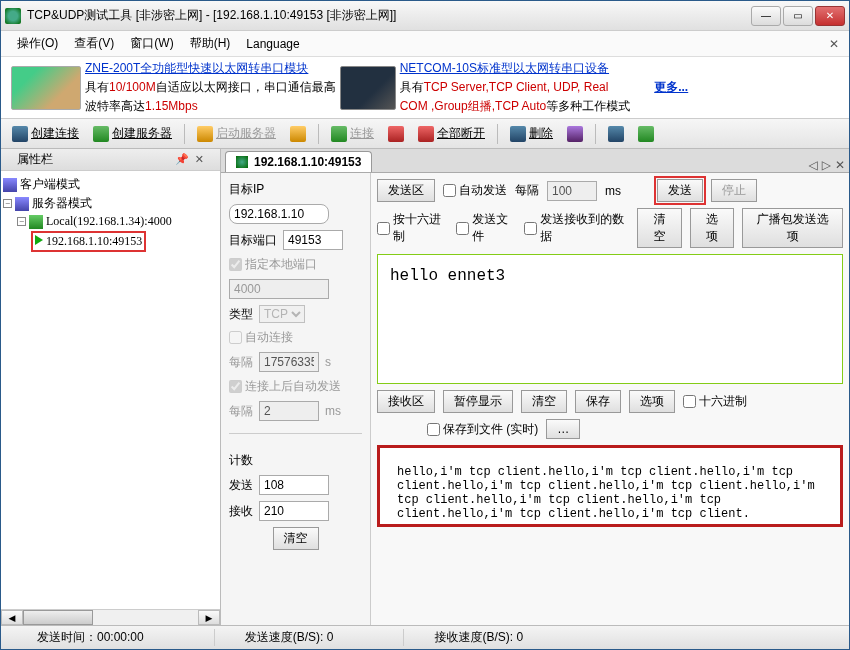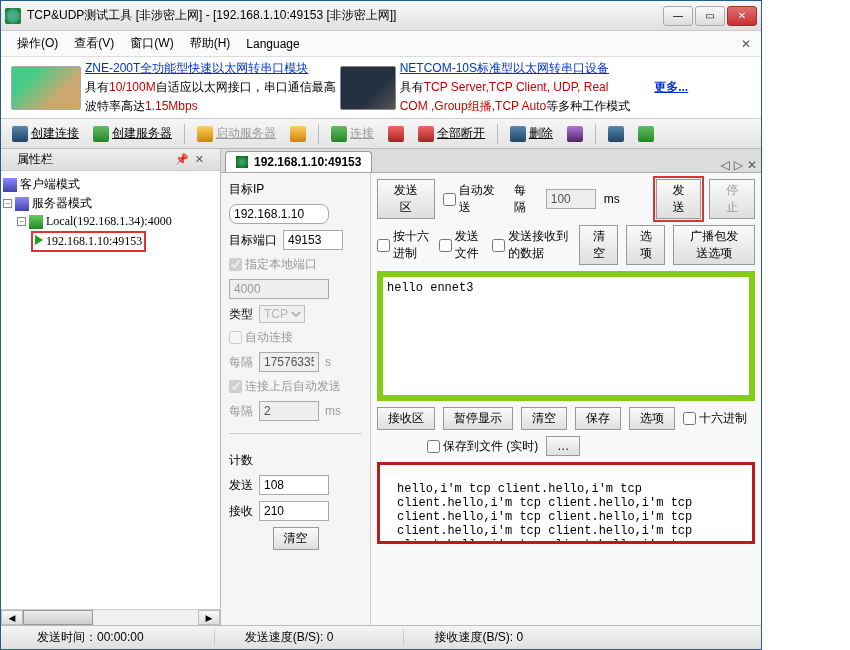--- a/index.html
+++ b/index.html
@@ -4,21 +4,21 @@
 <style>
 * { box-sizing: border-box; }
 body {
   margin: 0;
   font-family: "Microsoft YaHei", Tahoma, sans-serif;
   font-size: 12px;
   background: #fff;
   overflow: hidden;
 }
 .window {
-  width: 762px;
+  width: 850px;
   height: 650px;
   border: 1px solid #2a5a8a;
   background: #f0f0f0;
   display: flex;
   flex-direction: column;
 }
 .titlebar {
   height: 30px;
   background: linear-gradient(#f8f8f8, #e0e0e0);
   border-bottom: 1px solid #ccc;
@@ -107,21 +107,21 @@
 .prop-row label{white-space:nowrap;}
 input[type=text]{border:1px solid #aaa;padding:2px 4px;font-size:12px;font-family:inherit;}
 .small-in{width:60px;}
 select{border:1px solid #aaa;font-size:12px;}
 .disabled{color:#999;}
 .sec-label{margin-top:6px;}
 .btn{border:1px solid #999;background:linear-gradient(#fafafa,#dfdfdf);padding:2px 10px;cursor:pointer;font-size:12px;}
 .btn.red-border{outline:2px solid #d33;outline-offset:1px;}
 .data-col{flex:1;display:flex;flex-direction:column;padding:6px;gap:6px;overflow:auto;}
 .row{display:flex;align-items:center;gap:8px;}
-textarea.sendbox{width:100%;height:130px;border:6px solid #84cc16;resize:none;font-family:"Courier New",monospace;font-size:12px;padding:4px;}
+textarea.sendbox{width:100%;height:130px;border:1px solid #84cc16;resize:none;font-family:"Courier New",monospace;font-size:16px;padding:12px;}
 .recvbox{width:100%;height:82px;border:3px solid #b91c1c;font-family:"Courier New",monospace;font-size:12px;padding:17px;background:#fff;overflow:auto;}
 .statusbar{height:24px;border-top:1px solid #bbb;background:linear-gradient(#f4f4f4,#e0e0e0);display:flex;align-items:center;padding:0 6px;gap:40px;}
 .statusbar .cell{padding:0 30px;border-left:1px solid #ccc;}
 .chk{display:inline-flex;align-items:center;gap:3px;}
 input[type=checkbox]{margin:0;}
 </style>
 </head>
 <body>
 
 <div class="window">

